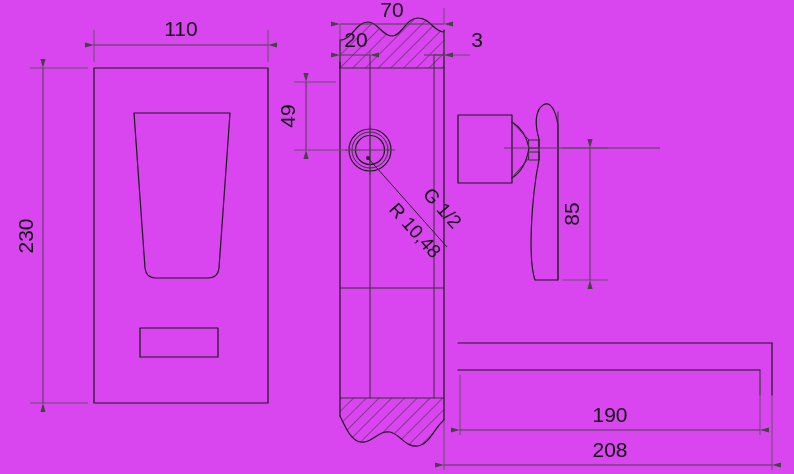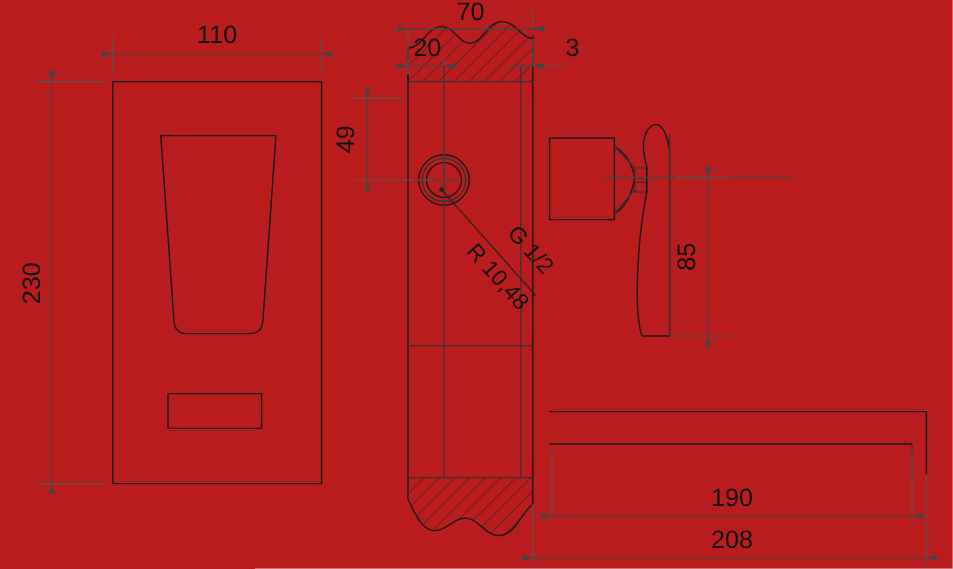--- a/index.html
+++ b/index.html
@@ -7,21 +7,21 @@
     padding: 0;
     background: #ffffff;
   }
   body {
     font-family: "Liberation Sans", sans-serif;
   }
   #drawing-root {
     position: relative;
     width: 794px;
     height: 474px;
-    background: #b91c1c;
+    background: #d946ef;
     overflow: hidden;
   }
   #cad-svg {
     display: block;
     width: 794px;
     height: 474px;
   }
   .dim-text {
     font-family: "Liberation Sans", sans-serif;
     font-size: 21px;

